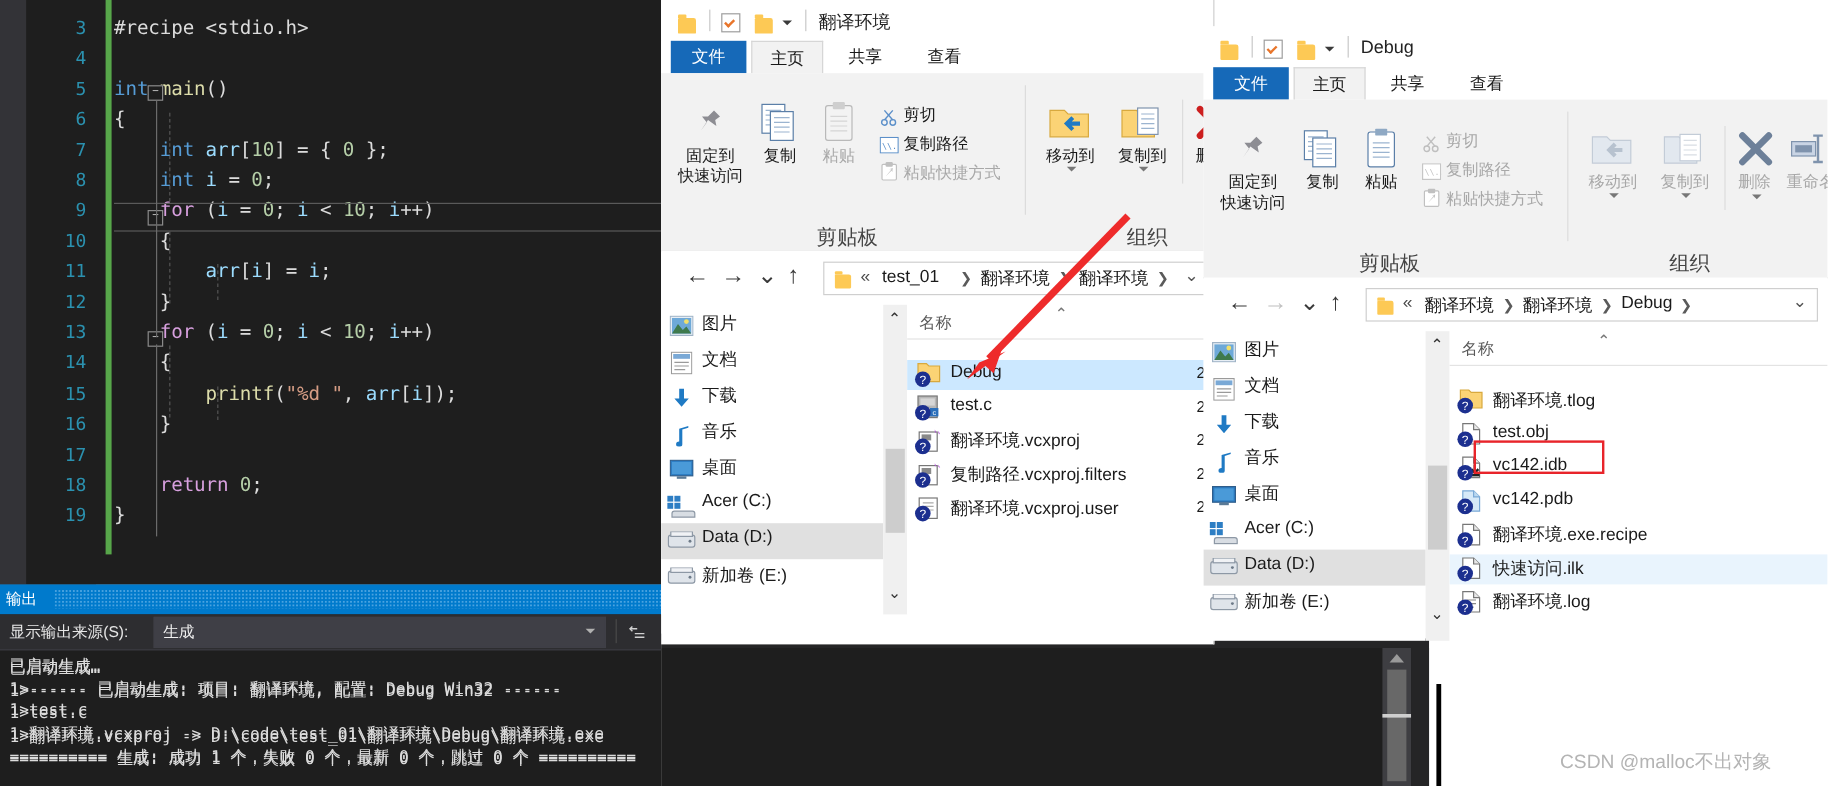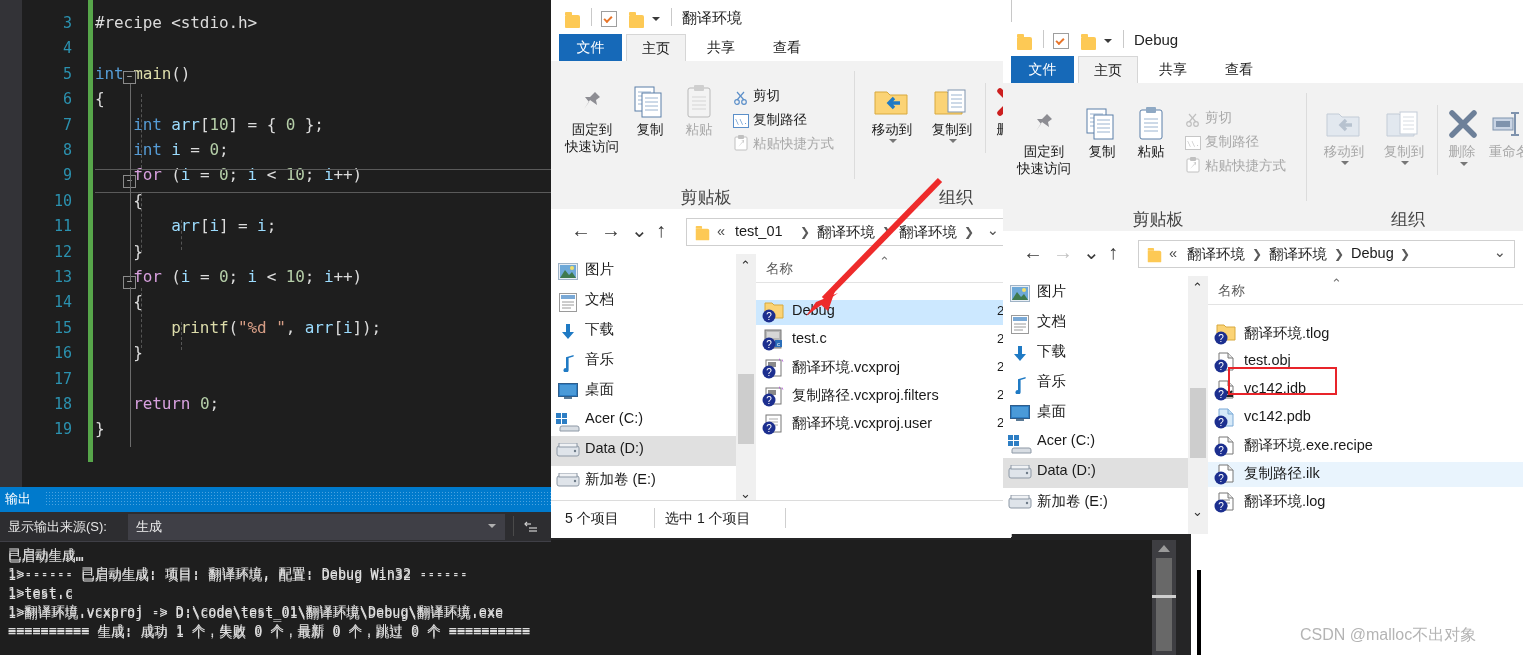--- a/index.html
+++ b/index.html
@@ -477,26 +477,20 @@
             <line x1="7" y1="6" x2="16" y2="6" stroke="#aaa"></line>
             <line x1="7" y1="9" x2="16" y2="9" stroke="#aaa"></line>
             <line x1="7" y1="12" x2="16" y2="12" stroke="#aaa"></line>
             <circle cx="7" cy="15" r="6.5" fill="#1c2f8f"></circle>
             <text x="7" y="19" font-size="10" fill="#fff" text-anchor="middle" font-family="sans-serif">?</text>
           </svg></span>
         <span class="fname">翻译环境.vcxproj.user</span>
         <span class="fdate" style="left: 241px; top: 3px;">2</span>
       </div>
     </div>
-  <div class="abs" id="exp1-status">
-      <div class="status-txt" style="left: 14px; top: 9px;">5 个项目</div>
-      <div class="status-sep" style="left: 103px; top: 7px; height: 20px;"></div>
-      <div class="status-txt" style="left: 114px; top: 9px;">选中 1 个项目</div>
-      <div class="status-sep" style="left: 234px; top: 7px; height: 20px;"></div>
-    </div>
 </div>
 
 <div class="abs" id="exp2">
   <div class="abs" id="exp2-titlebar">
     <div class="qa-folder" style="left:14px;top:15px;"></div>
     <div class="qa-sep" style="left:40px;top:8px;height:18px;"></div>
     <div class="qa-check" style="left:50px;top:11px;"></div>
     <div class="qa-folder" style="left:78px;top:15px;"></div>
     <div class="qa-caret" style="left:101px;top:17px;"></div>
     <div class="qa-sep" style="left:120px;top:8px;height:18px;"></div>
@@ -726,21 +720,21 @@
           </svg></span>
         <span class="fname">翻译环境.exe.recipe</span>
       </div>
       <div class="frow sel2" style="left: 0px; top: 186px; width: 315px;">
         <span style="position: absolute; left: 6px; top: 1px;"><svg width="24" height="22" viewBox="0 0 24 22">
             <path d="M5 2 h9 l5 5 v12 H5 Z" fill="#fff" stroke="#777"></path>
             <path d="M14 2 v5 h5" fill="#e8e8e8" stroke="#777"></path>
             <circle cx="7" cy="15" r="6.5" fill="#1c2f8f"></circle>
             <text x="7" y="19" font-size="10" fill="#fff" text-anchor="middle" font-family="sans-serif">?</text>
           </svg></span>
-        <span class="fname">复制路径.ilk</span>
+        <span class="fname">快速访问.ilk</span>
       </div>
       <div class="frow" style="left: 0px; top: 214px; width: 315px;">
         <span style="position: absolute; left: 6px; top: 1px;"><svg width="24" height="22" viewBox="0 0 24 22">
             <path d="M5 2 h9 l5 5 v12 H5 Z" fill="#fff" stroke="#777"></path>
             <path d="M14 2 v5 h5" fill="#e8e8e8" stroke="#777"></path>
             <line x1="8" y1="9" x2="16" y2="9" stroke="#888"></line>
             <line x1="8" y1="12" x2="16" y2="12" stroke="#888"></line>
             <line x1="8" y1="15" x2="14" y2="15" stroke="#888"></line>
             <circle cx="7" cy="15" r="6.5" fill="#1c2f8f"></circle>
             <text x="7" y="19" font-size="10" fill="#fff" text-anchor="middle" font-family="sans-serif">?</text>

